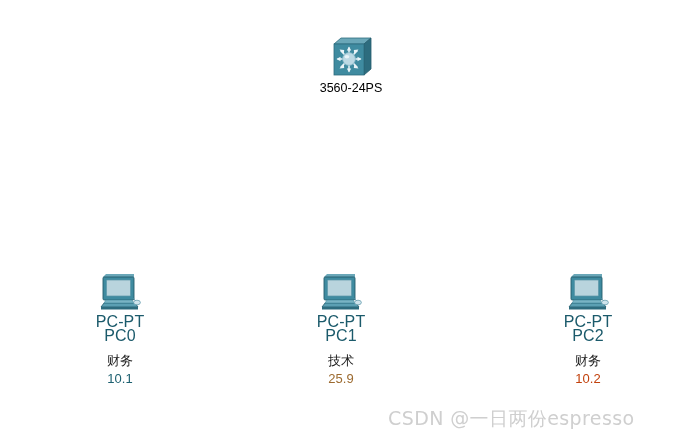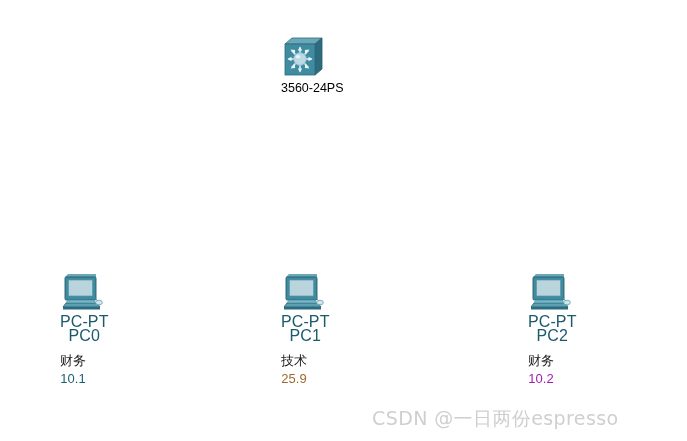--- a/index.html
+++ b/index.html
@@ -20,21 +20,21 @@
     position: absolute;
     inset: 0;
     background: #ffffff;
   }
 
   
   .node {
     position: absolute;
     display: flex;
     flex-direction: column;
-    align-items: flex-start;
+    align-items: center;
     user-select: none;
   }
   .node-label {
     text-align: center;
     line-height: 14px;
     white-space: nowrap;
   }
   .node-label .l1,
   .node-label .l2 {
     display: block;
@@ -89,21 +89,21 @@
     font-family: "Liberation Sans", "DejaVu Sans", sans-serif;
   }
 
   .pc0 { left: 60px;  top: 273px; }
   .pc1 { left: 281px; top: 273px; }
   .pc2 { left: 528px; top: 273px; }
 
   
   .watermark {
     position: absolute;
-    left: 372px;
+    left: 388px;
     top: 406px;
     font-size: 19px;
     color: #cfcfcf;
     white-space: nowrap;
     font-family: "DejaVu Sans", "Liberation Sans", sans-serif;
     letter-spacing: 0.4px;
   }
 </style>
 </head>
 <body>
@@ -228,19 +228,19 @@
       </svg>
     </div>
 
     <div class="node-label pc-label">
       <span class="l1">PC-PT</span>
       <span class="l2">PC2</span>
     </div>
 
     <div class="pc-note">
       <span class="dept">财务</span>
-      <span class="addr" style="color:#a21caf">10.2</span>
+      <span class="addr" style="color:#c2410c">10.2</span>
     </div>
   </div>
 
   <div class="watermark">CSDN @一日两份espresso</div>
 
 </div>
 
 </body></html>

